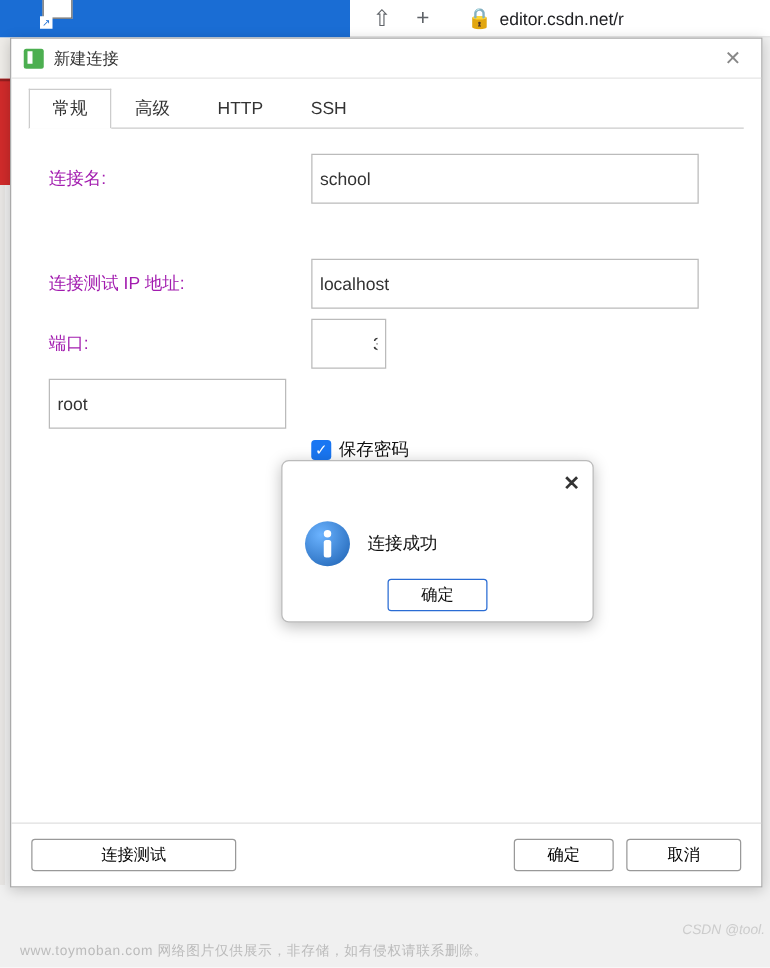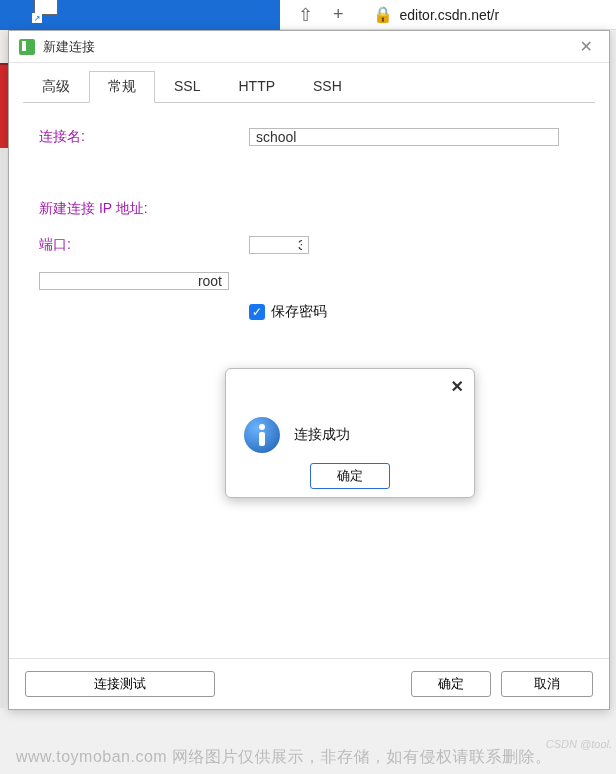--- a/index.html
+++ b/index.html
@@ -35,49 +35,49 @@
   .tabs { display: flex; padding: 8px 14px 0 14px; }
   .tab { padding: 6px 18px; font-size: 14px; color: #333; border: 1px solid transparent; cursor: pointer; }
   .tab.active { background: #fff; border: 1px solid #ccc; border-bottom: 1px solid #fff; position: relative; z-index: 2; }
   .tab-line { height: 1px; background: #ccc; margin: -1px 14px 0 14px; position: relative; z-index: 1;}
 
   
   .form { padding: 20px 30px; }
   .form-row { display: flex; align-items: center; margin-bottom: 8px; min-height: 28px;}
   .form-row.spacer { height: 28px; }
   .label { width: 210px; font-size: 14px; color: #a21caf; }
-  .input { height: 18px; border: 1px solid #bbb; padding: 2px 6px; font-size: 14px; color: #333; background: #fff; }
+  .input { height: 40px; border: 1px solid #bbb; padding: 2px 6px; font-size: 14px; color: #333; background: #fff; }
   .input.full { width: 310px; }
   .input.small { width: 60px; padding-left: 48px; }
-  .input.med { width: 190px; text-align: right; }
+  .input.med { width: 190px; }
   .checkbox-row { margin-left: 210px; display: flex; align-items: center; }
   .checkbox { width: 16px; height: 16px; background: #1976f2; border-radius: 3px; margin-right: 6px; display:flex; align-items:center; justify-content:center; color:#fff; font-size:12px;}
   .checkbox-label { font-size: 14px; color: #111; }
   
   
   .bottom-buttons { position: absolute; left: 0; right: 0; bottom: 0; padding: 12px 16px; display: flex; border-top: 1px solid #e0e0e0; }
   .btn { height: 26px; border: 1px solid #999; background: #fff; font-size: 13px; border-radius: 3px; cursor: pointer; display: flex; align-items: center; justify-content: center; }
-  .btn-test { width: 190px; }
+  .btn-test { width: 164px; }
   .btn-spacer { flex: 1; }
   .btn-ok { width: 80px; margin-right: 10px; }
   .btn-cancel { width: 92px; }
 
   
   .alert { position: absolute; left: 225px; top: 368px; width: 250px; height: 130px; background: #fff; border: 1px solid #bbb; border-radius: 6px; box-shadow: 0 3px 12px rgba(0,0,0,0.25); }
   .alert-close { position: absolute; top: 8px; right: 10px; font-size: 16px; color: #333; cursor: pointer; font-weight: bold;}
   .alert-body { display: flex; align-items: center; padding: 48px 18px 10px 18px; }
   .info-icon { width: 36px; height: 36px; border-radius: 50%; background: radial-gradient(circle at 35% 30%, #6bb3ff, #1b5fb0); position: relative; margin-right: 14px; flex-shrink:0;}
   .info-icon::before { content: ""; position: absolute; left: 15px; top: 7px; width: 6px; height: 6px; background: #fff; border-radius: 50%; }
   .info-icon::after { content: ""; position: absolute; left: 15px; top: 15px; width: 6px; height: 14px; background: #fff; border-radius: 2px; }
   .alert-msg { font-size: 14px; color: #111; }
   .alert-footer { text-align: center; padding-bottom: 12px; }
   .alert-btn { width: 80px; height: 26px; border: 1px solid #2a6cd4; background: #fff; border-radius: 3px; font-size: 13px; cursor: pointer; color:#111;}
 
   
-  .watermark { position: absolute; left: 16px; bottom: 6px; font-size: 16px; color: #bbb; letter-spacing: 0.5px;}
+  .watermark { position: absolute; left: 16px; bottom: 6px; font-size: 11px; color: #bbb; letter-spacing: 0.5px;}
   .csdn-mark { position: absolute; right: 4px; bottom: 24px; font-size: 11px; color: #ccc; font-style: italic; }
 </style>
 </head>
 <body>
 
 <div class="desktop-bg"></div>
 <div class="desktop-icon">
   <div class="desktop-icon-body"></div>
   <div class="desktop-icon-arrow">↗</div>
 </div>
@@ -95,36 +95,36 @@
 </div>
 
 <div class="dialog">
   <div class="titlebar">
     <div class="app-icon"></div>
     <div class="title-text">新建连接</div>
     <div class="close-x">✕</div>
   </div>
 
   <div class="tabs">
+    <div class="tab active">常规</div>
     <div class="tab">高级</div>
-    <div class="tab active">常规</div>
-    <div class="tab">SSL</div>
     <div class="tab">HTTP</div>
     <div class="tab">SSH</div>
   </div>
   <div class="tab-line"></div>
 
   <div class="form">
     <div class="form-row">
       <div class="label">连接名:</div>
       <input class="input full" value="school" style="">
     </div>
     <div class="form-row spacer"></div>
     <div class="form-row">
-      <div class="label">新建连接 IP 地址:</div>
+      <div class="label">连接测试 IP 地址:</div>
+      <input class="input full" value="localhost" style="">
     </div>
     <div class="form-row">
       <div class="label">端口:</div>
       <input class="input small" value="3306" style="">
     </div>
     <div class="form-row">
       <input class="input med" value="root" style="">
     </div>
     <div class="checkbox-row">
       <div class="checkbox">✓</div>

